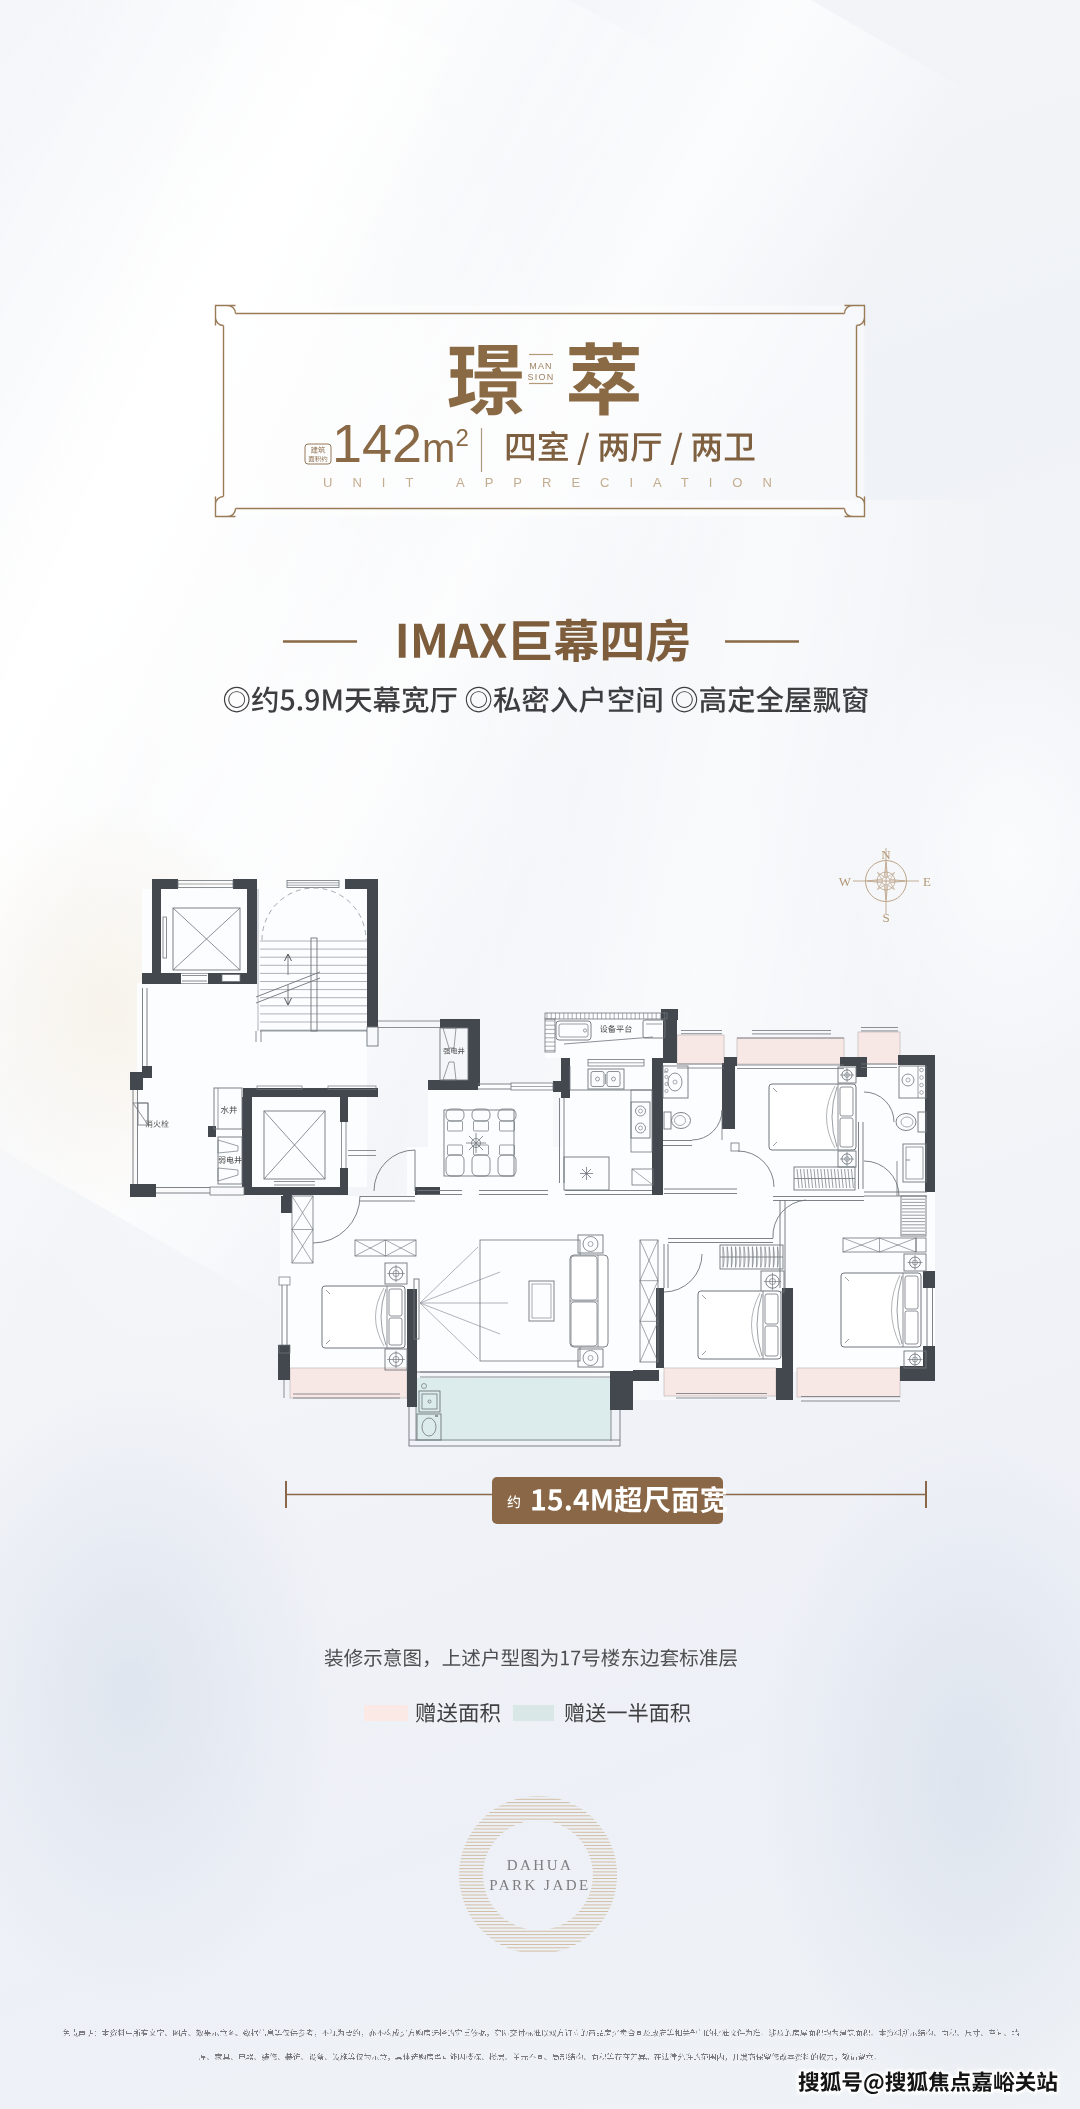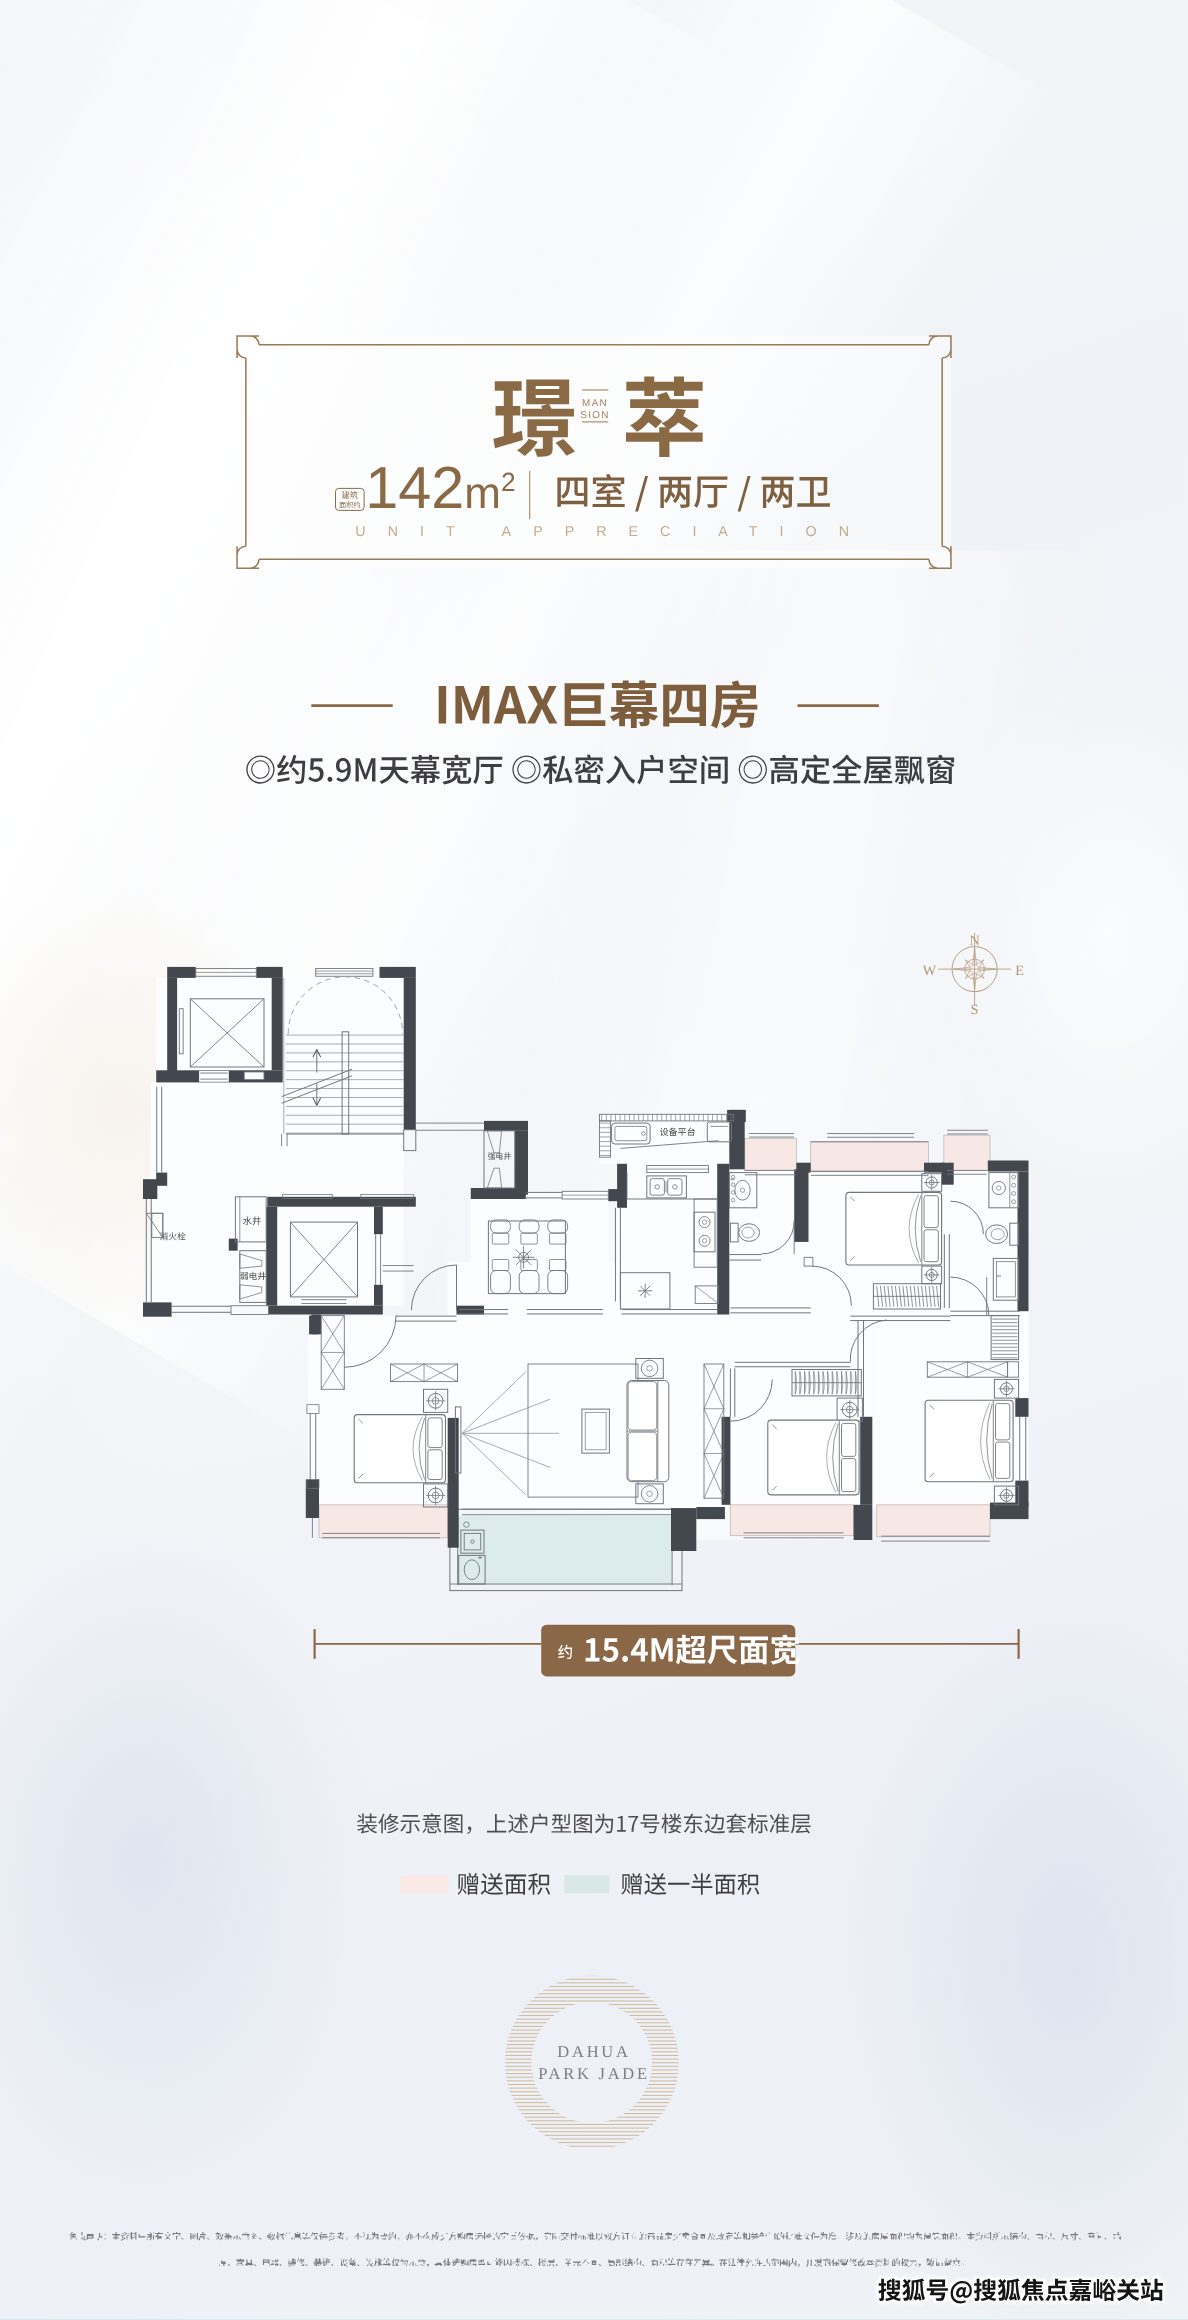--- a/index.html
+++ b/index.html
@@ -1,14 +1,14 @@
 <!DOCTYPE html>
 <html><head><meta charset="utf-8"><style>
 html,body{margin:0;padding:0;}
-#page{position:relative;width:1080px;height:2109px;overflow:hidden;background:#0ea5e9;font-family:"Liberation Sans",sans-serif;}
+#page{position:relative;width:1080px;height:2109px;overflow:hidden;background:#4d7c0f;font-family:"Liberation Sans",sans-serif;}
 .bg{position:absolute;}
 </style></head><body>
 <div id="page">
 
 <div class="bg" style="left:0;top:0;width:1080px;height:2109px;background:linear-gradient(160deg,#f4f6f9 0%,#eff2f6 30%,#f2f4f8 55%,#edf0f6 80%,#eff2f6 100%);"></div>
 
 <div class="bg" style="left:-200px;top:-100px;width:800px;height:1500px;border-radius:50%;background:radial-gradient(closest-side,rgba(255,255,255,.75),rgba(255,255,255,0));"></div>
 
 <div class="bg" style="left:-250px;top:-150px;width:700px;height:1500px;background:linear-gradient(90deg,rgba(255,255,255,0) 5%,rgba(255,255,255,.9) 45%,rgba(255,255,255,0) 90%);transform:rotate(28deg);"></div>
 

